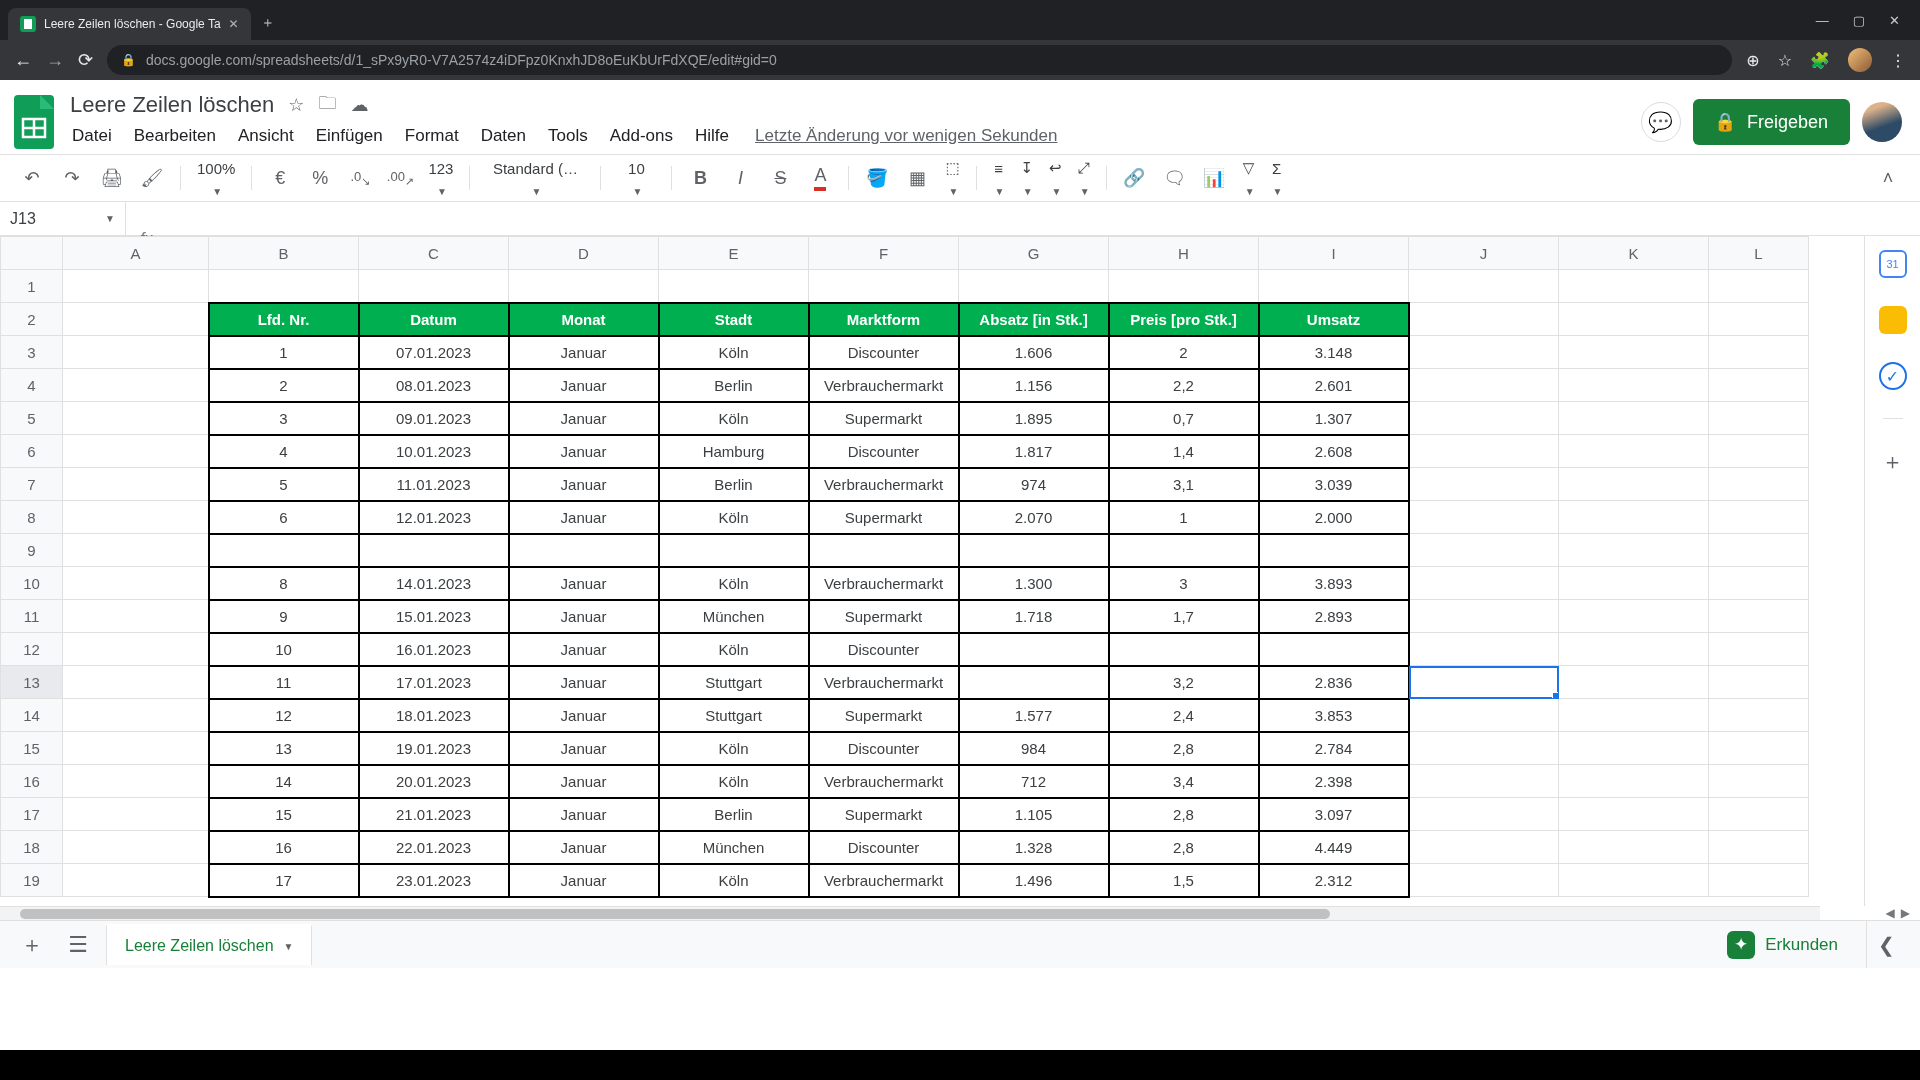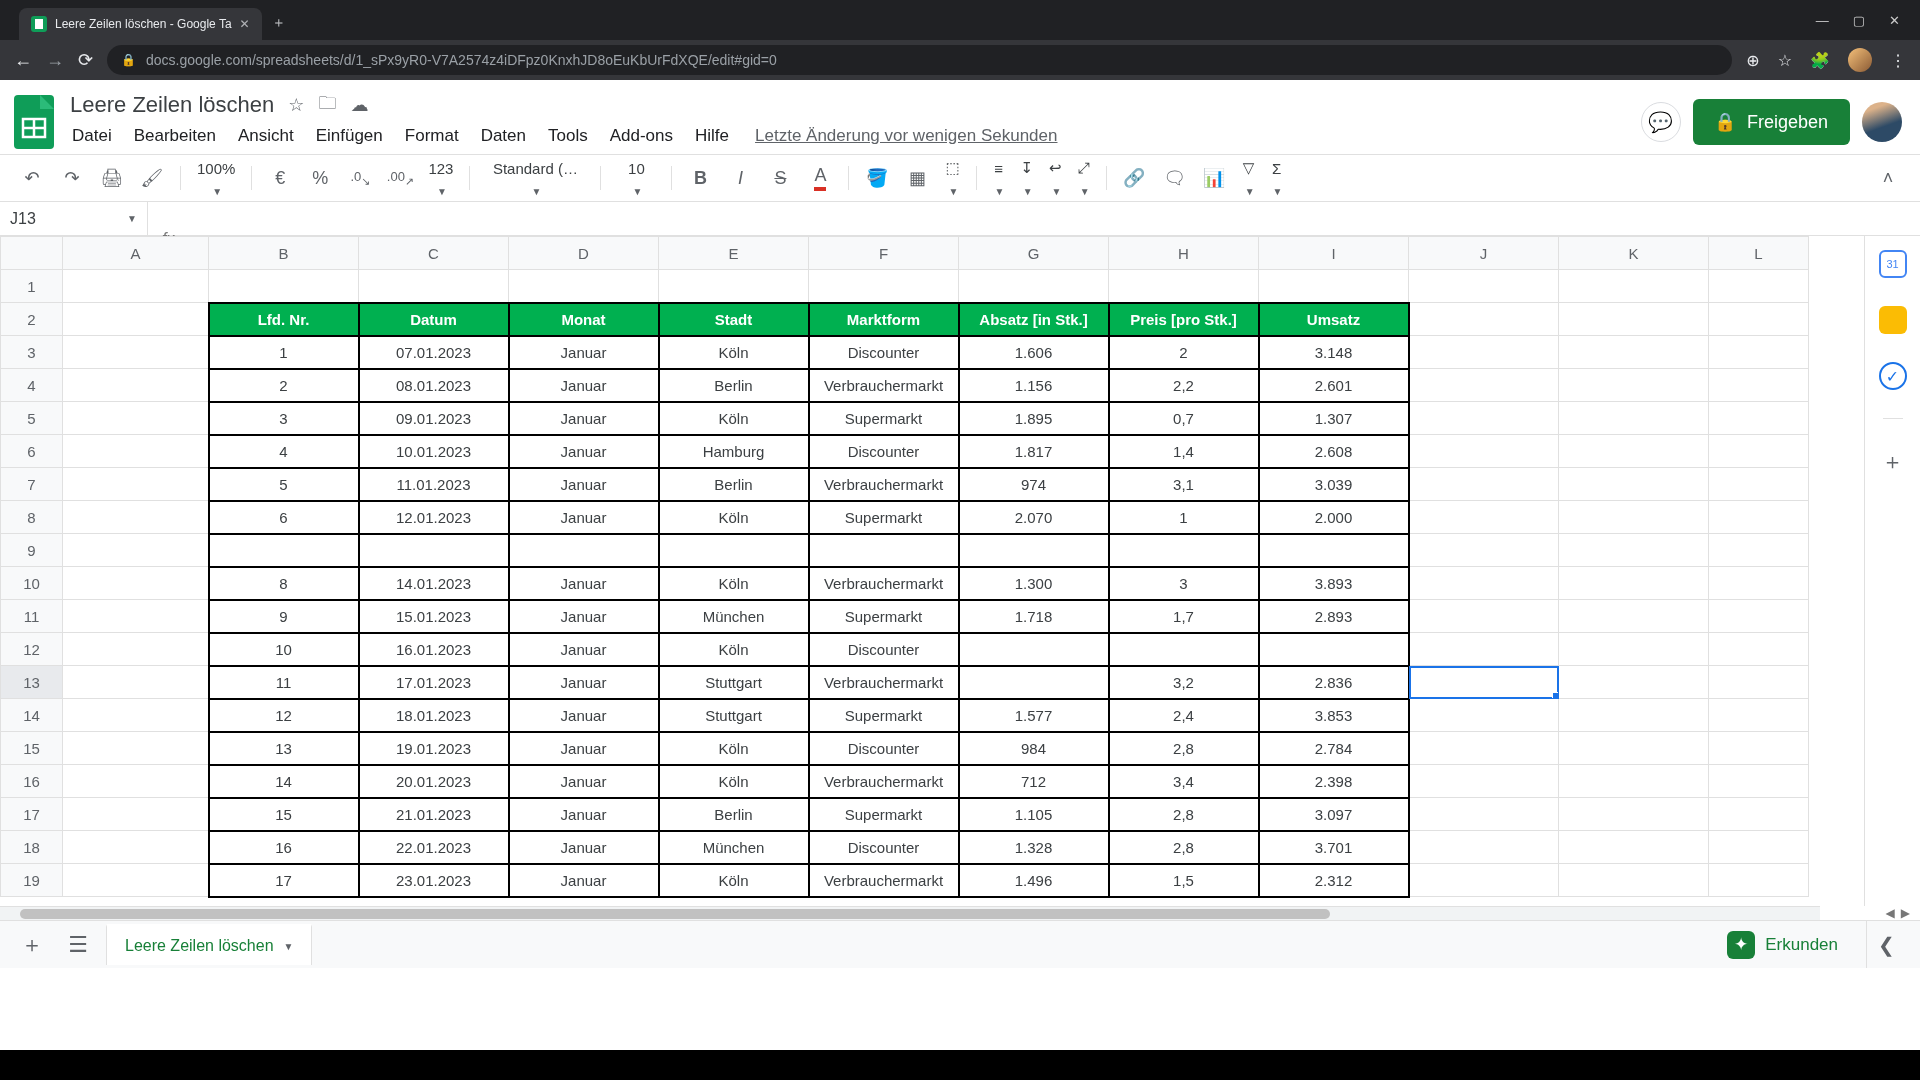--- a/index.html
+++ b/index.html
@@ -1,20 +1,20 @@
 <!DOCTYPE html>
 <html><head>
 <meta charset="utf-8">
 <style>
 * { margin: 0; padding: 0; box-sizing: border-box; font-family: Arial, "Helvetica Neue", sans-serif; }
 body { background: #000; width: 1920px; height: 1080px; overflow: hidden; font-size: 14px; }
 
 
 .browser-chrome { background: #202124; color: #e8eaed; }
-.tab-bar { height: 40px; display: flex; align-items: flex-end; padding-left: 19px; }
+.tab-bar { height: 40px; display: flex; align-items: flex-end; padding-left: 8px; }
 .tab { background: #35363a; border-radius: 8px 8px 0 0; padding: 8px 12px; display: flex; align-items: center; gap: 8px; font-size: 12px; min-width: 200px; }
 .tab .favicon { width: 16px; height: 16px; background: #0f9d58; border-radius: 3px; display: flex; align-items: center; justify-content: center; }
 .tab .favicon::after { content: ""; width: 8px; height: 10px; background: #fff; }
 .tab .close { margin-left: auto; opacity: .7; }
 .new-tab { padding: 8px 10px; opacity: .8; }
 .window-controls { margin-left: auto; display: flex; gap: 24px; padding: 0 20px; color: #ccc; font-size: 13px; align-self: center; }
 .addr-bar { height: 40px; display: flex; align-items: center; gap: 14px; padding: 0 14px; background: #35363a; }
 .addr-bar .nav-btn { color: #9aa0a6; font-size: 18px; }
 .addr-bar .nav-btn.enabled { color: #e8eaed; }
 .url-box { flex: 1; background: #202124; border-radius: 20px; height: 30px; display: flex; align-items: center; padding: 0 14px; color: #9aa0a6; font-size: 14px; gap: 10px; }
@@ -43,21 +43,21 @@
 .toolbar { border-top: 1px solid #e0e0e0; border-bottom: 1px solid #e0e0e0; height: 48px; display: flex; align-items: center; padding: 0 14px; gap: 4px; color: #5f6368; }
 .tb-btn { min-width: 36px; height: 34px; display: flex; align-items: center; justify-content: center; font-size: 18px; border-radius: 4px; cursor: pointer; color: #5f6368; }
 .tb-sep { width: 1px; height: 24px; background: #e0e0e0; margin: 0 6px; }
 .tb-combo { display: flex; align-items: center; gap: 9px; padding: 0 6px; font-size: 15px; color: #3c4043; flex-direction: column; }
 .caret { font-size: 10px; color: #5f6368; margin-left: 2px; }
 .tb-collapse { margin-left: auto; }
 .text-color-sample { border-bottom: 4px solid #d93025; padding-bottom: 1px; }
 
 
 .fx-row { height: 34px; display: flex; align-items: center; border-bottom: 1px solid #e0e0e0; }
-.name-box { width: 148px; border-right: 1px solid #e0e0e0; height: 100%; display: flex; align-items: center; padding: 0 10px; font-size: 16px; color: #3c4043; }
+.name-box { width: 126px; border-right: 1px solid #e0e0e0; height: 100%; display: flex; align-items: center; padding: 0 10px; font-size: 16px; color: #3c4043; }
 .name-box .caret { margin-left: auto; }
 .fx-label { padding: 0 14px; font-style: italic; color: #777; font-size: 16px; margin-top: 41px; }
 .fx-input { flex: 1; height: 100%; border: none; outline: none; font-size: 15px; padding: 0 4px; }
 
 
 .grid-wrap { position: relative; height: 670px; overflow: hidden; display: flex; }
 .grid-scroll { overflow: hidden; flex: 1; position: relative; }
 table.sheet { border-collapse: collapse; table-layout: fixed; }
 table.sheet th, table.sheet td { border: 1px solid #e0e0e0; font-size: 15px; color: #3c4043; text-align: center; height: 33px; overflow: hidden; white-space: nowrap; }
 table.sheet th { background: #f8f9fa; font-weight: 400; color: #5f6368; position: sticky; }
@@ -539,21 +539,21 @@
             <tr>
               <th class="row-hdr">18</th>
               <td class=""></td>
               <td class="tbl-cell">16</td>
               <td class="tbl-cell">22.01.2023</td>
               <td class="tbl-cell">Januar</td>
               <td class="tbl-cell">München</td>
               <td class="tbl-cell">Discounter</td>
               <td class="tbl-cell">1.328</td>
               <td class="tbl-cell">2,8</td>
-              <td class="tbl-cell">3.701</td>
+              <td class="tbl-cell">4.449</td>
               <td class=""></td>
               <td class=""></td>
               <td class=""></td>
             </tr>
             <tr>
               <th class="row-hdr">19</th>
               <td class=""></td>
               <td class="tbl-cell">17</td>
               <td class="tbl-cell">23.01.2023</td>
               <td class="tbl-cell">Januar</td>

